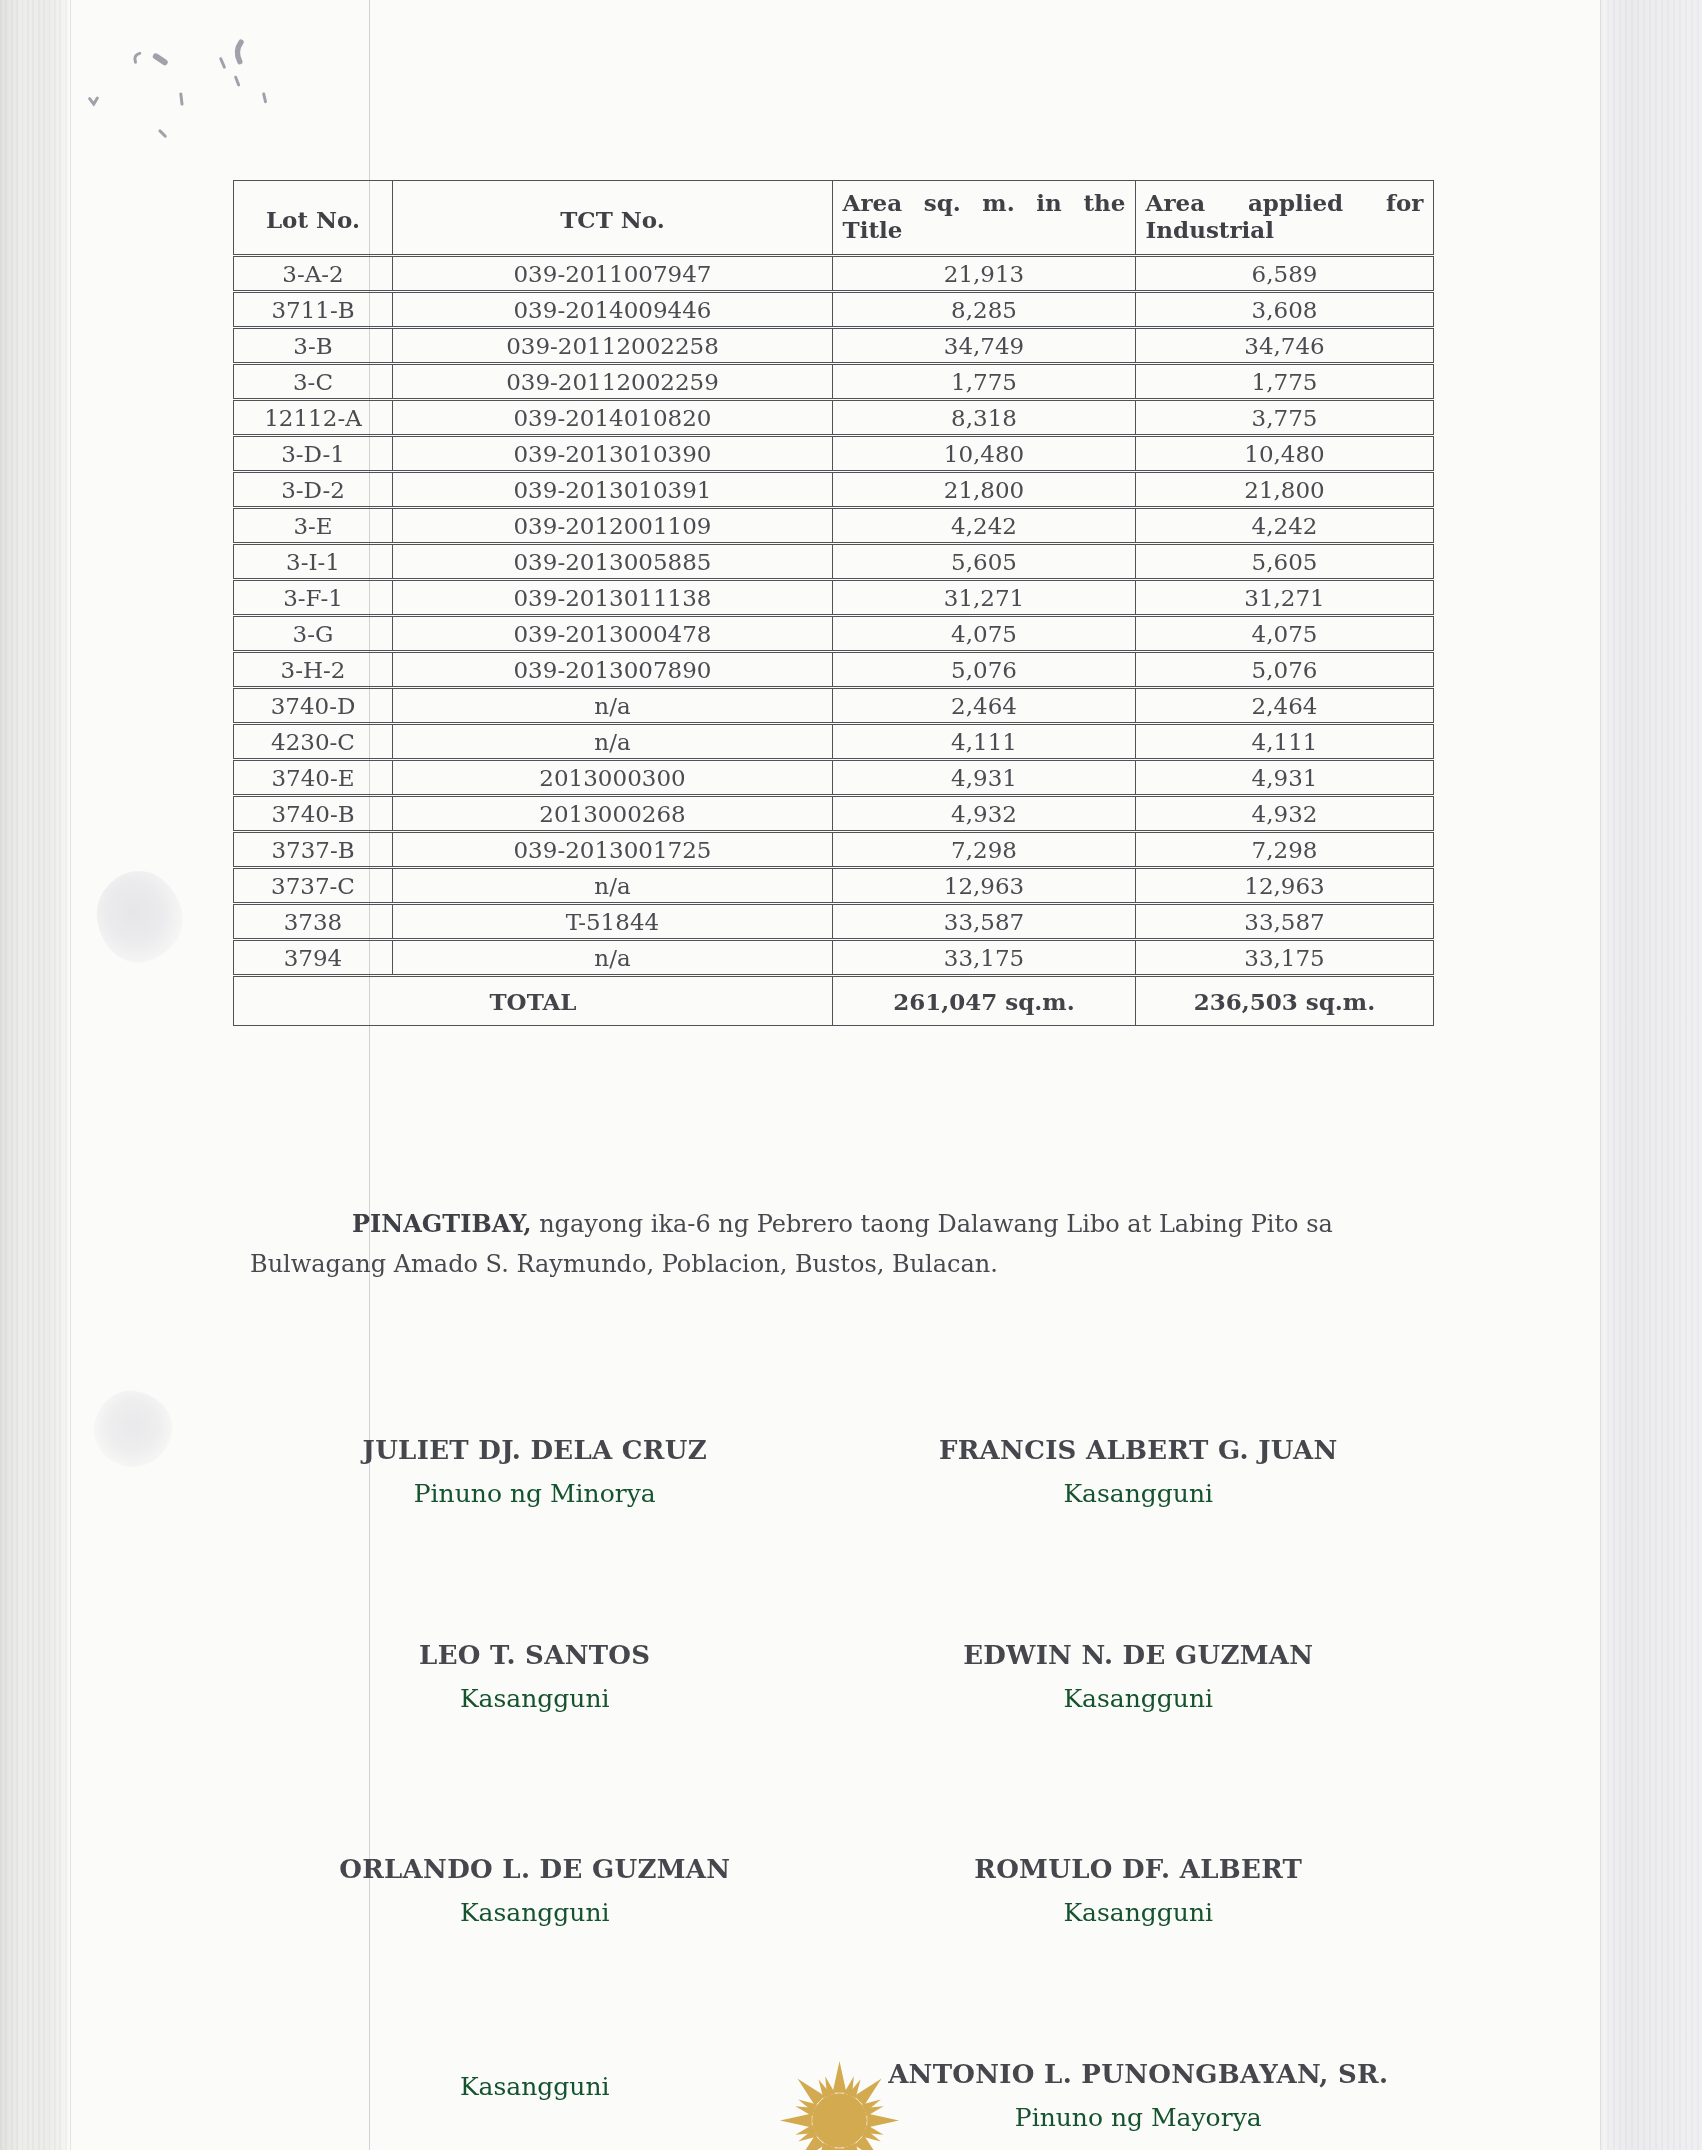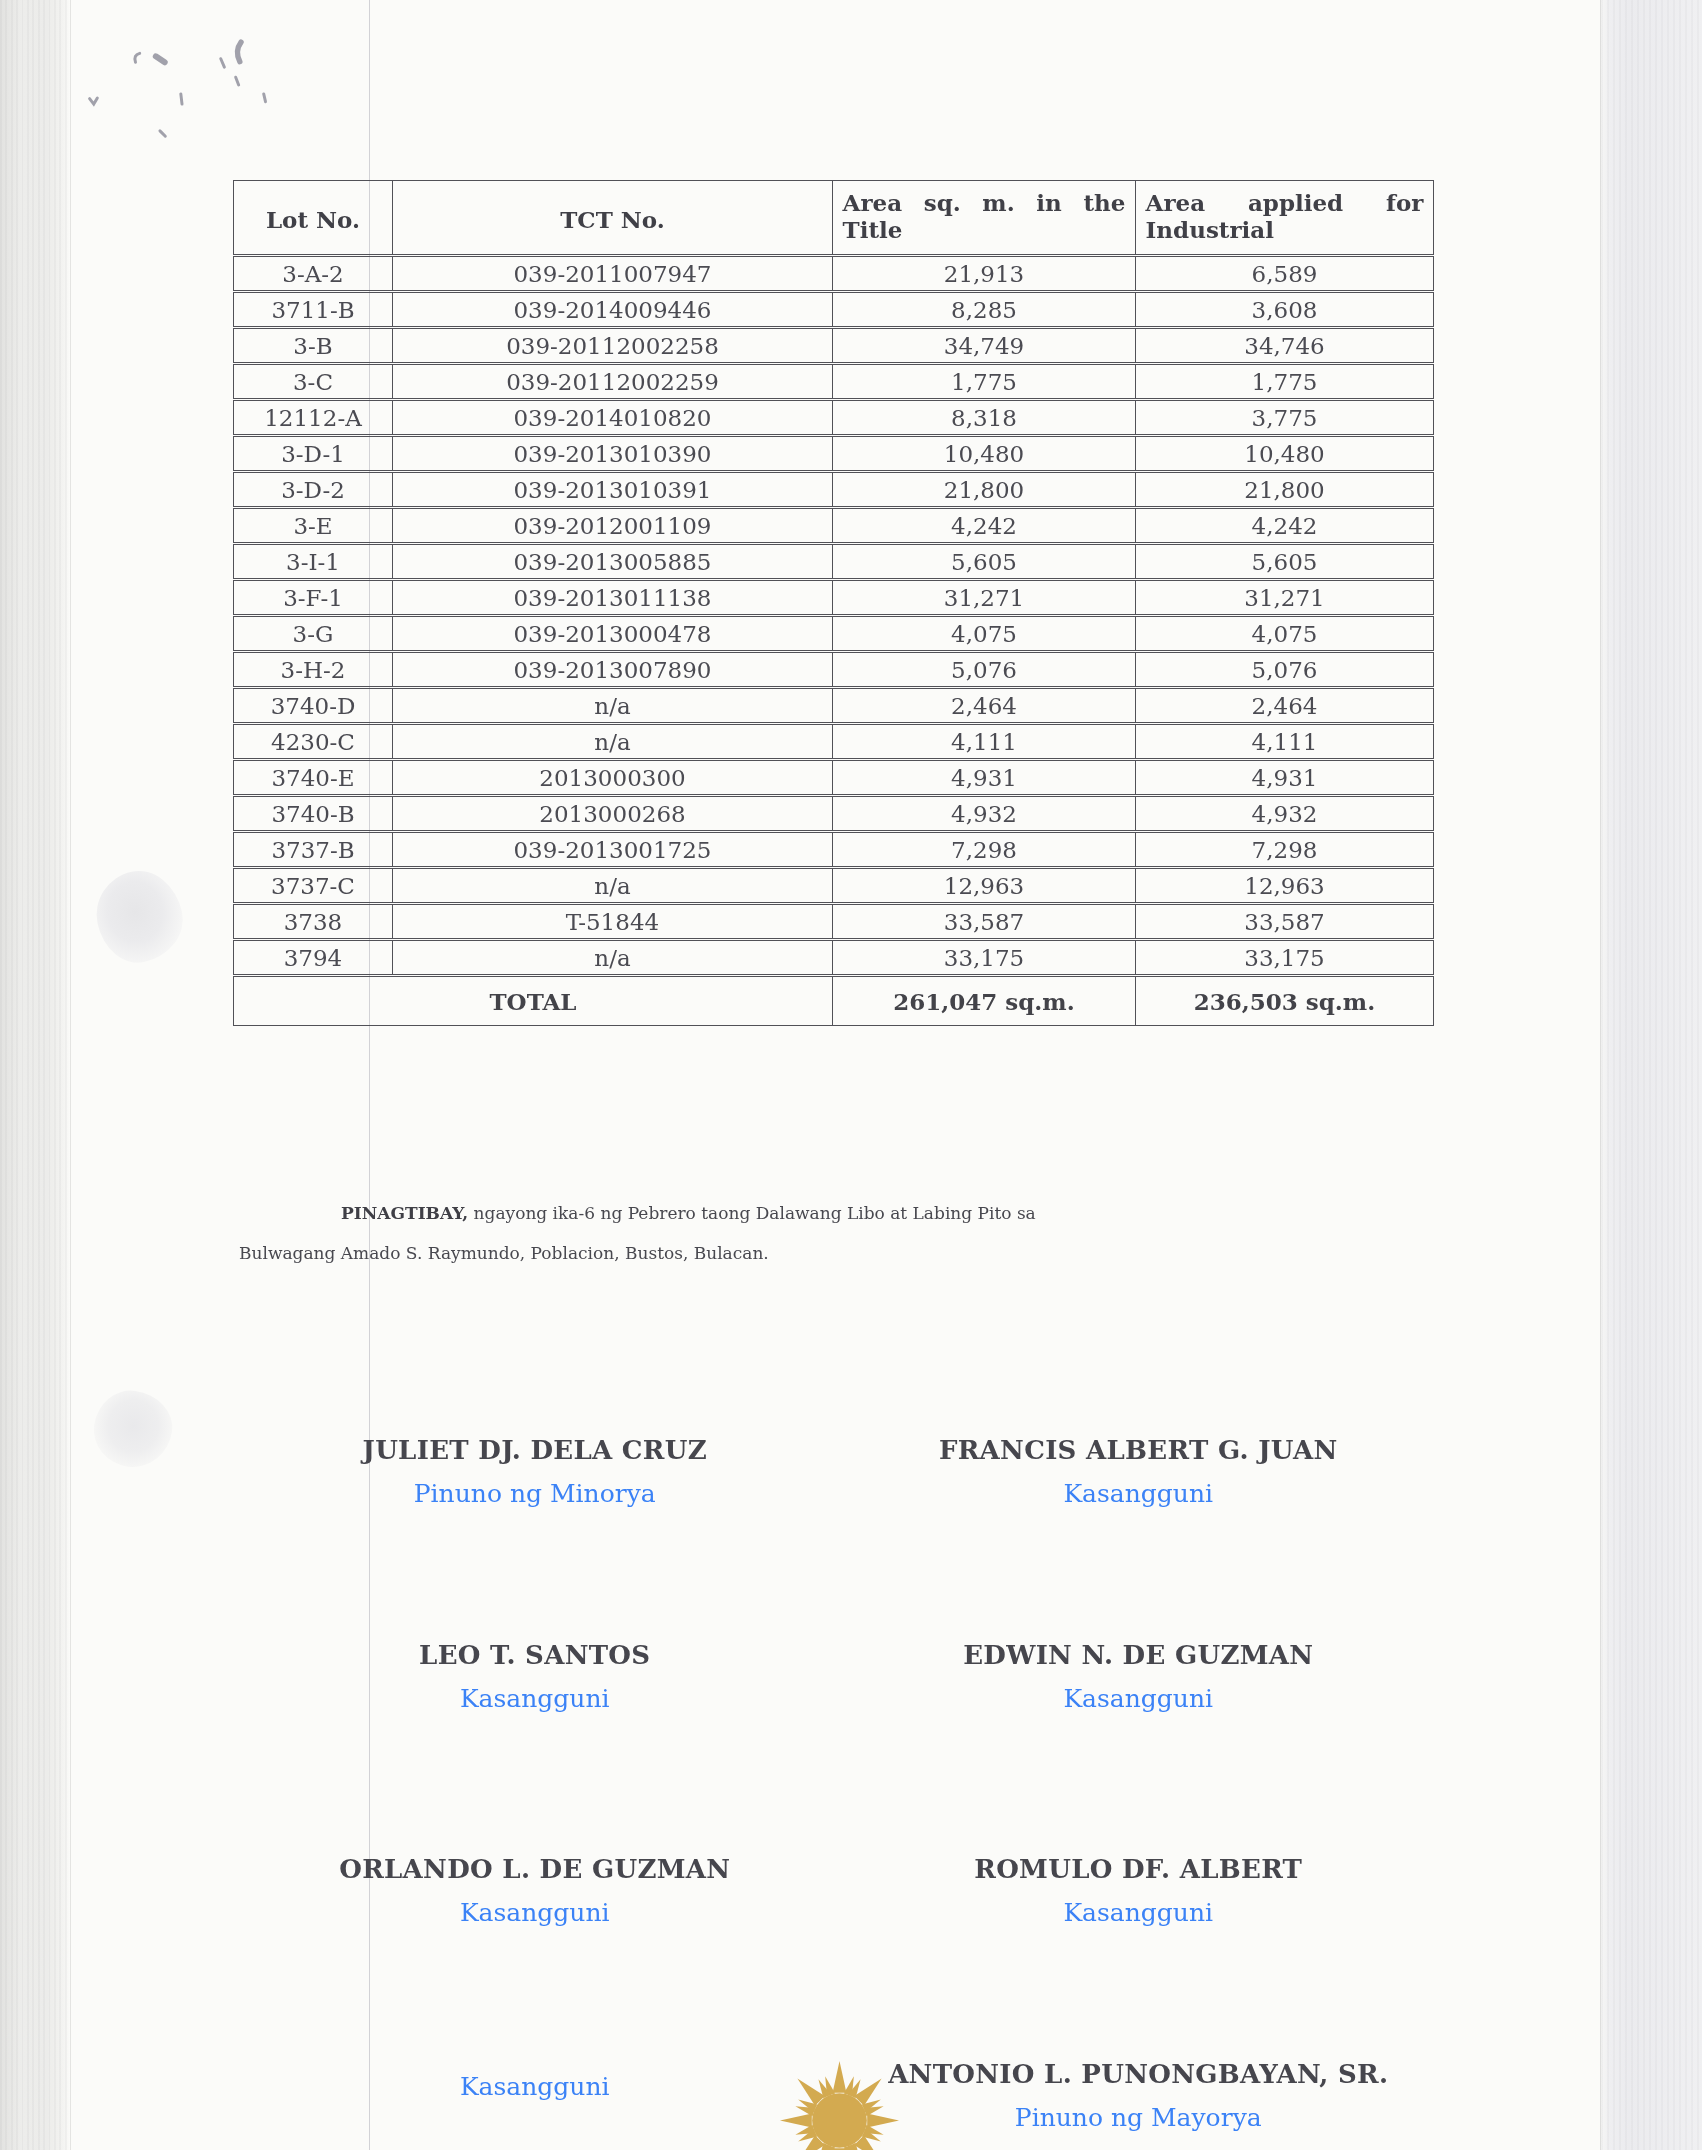--- a/index.html
+++ b/index.html
@@ -71,36 +71,36 @@
   .lot-table tbody td{border-bottom:3px double #515157;}
   .lot-table tr.total-row{height:50px;}
   .lot-table tr.total-row td{
     font-weight:bold;font-size:23px;color:#434349;
     border-bottom:1.8px solid #515157;
   }
 
   
   .adopt-par{
     position:absolute;left:234px;top:1188px;width:1243px;
-    font-size:17px;line-height:40px;color:#48484f;margin:5px;
+    font-size:24px;line-height:40px;color:#48484f;margin:16px;
   }
   .adopt-par b{color:#3f3f46;}
   .tab{display:inline-block;width:102px;}
 
   
   .sig-row{
     position:absolute;left:233px;width:1207px;display:flex;z-index:2;
   }
   .sig-row-1{top:1435px;}
   .sig-row-2{top:1628px;margin-top:12px;}
   .sig-row-3{top:1854px;}
   .sig-row-4{top:2059px;}
   .sig{width:50%;text-align:center;}
   .sig-name{font-size:26px;font-weight:bold;line-height:31px;color:#46464d;letter-spacing:0.3px;}
-  .sig-title{font-size:25px;line-height:30px;color:#3b82f6;margin-top:13px;}
+  .sig-title{font-size:25px;line-height:30px;color:#14532d;margin-top:13px;}
 
   .sun{position:absolute;left:780px;top:2061px;width:119px;height:119px;z-index:1;opacity:0.96;}
 </style>
 </head>
 <body>
 
 <div id="page">
 
   <div class="scan-strip-left"></div>
   <div class="scan-strip-right"></div>

